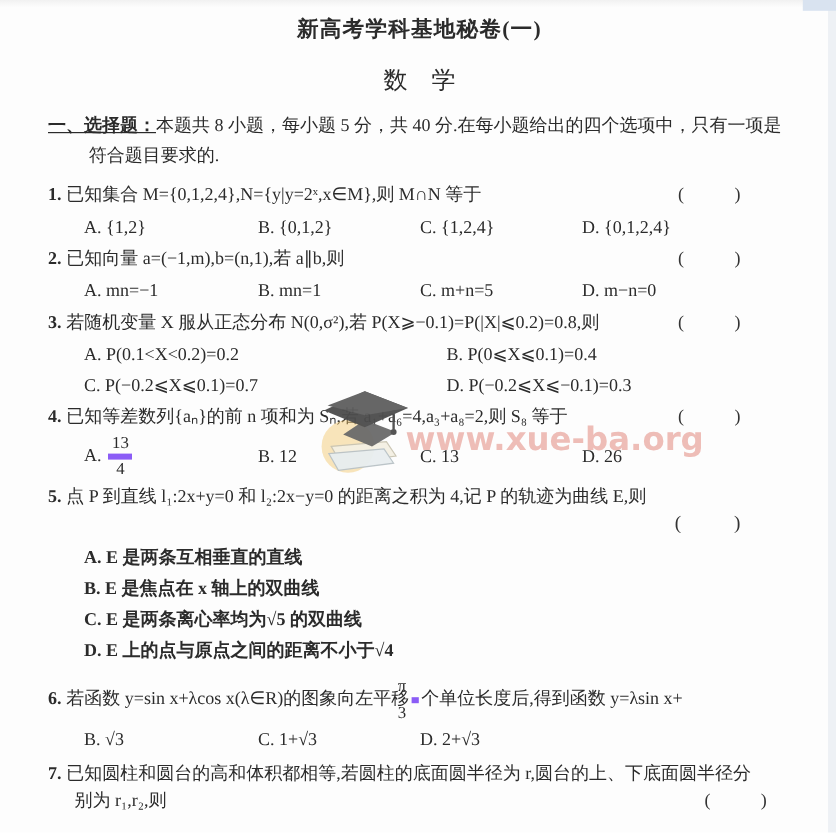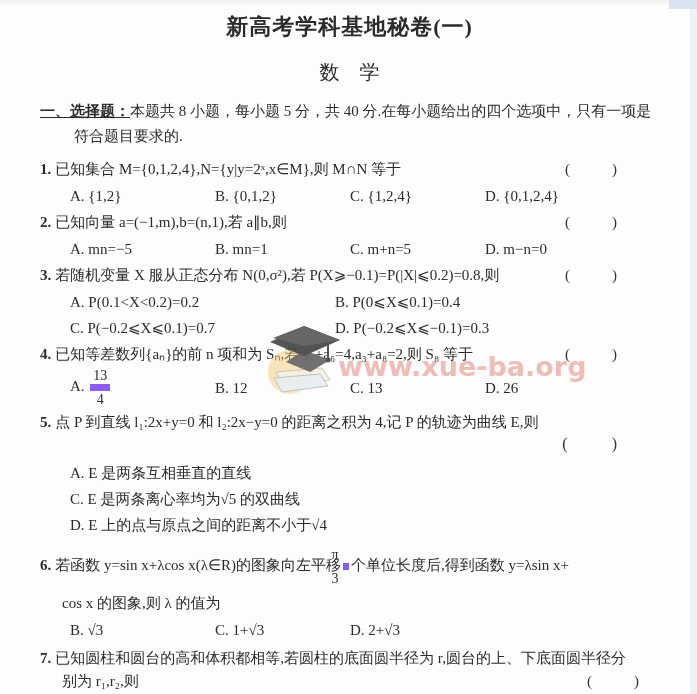--- a/index.html
+++ b/index.html
@@ -10,45 +10,45 @@
     font-family:"Liberation Serif", serif;
     color:#2b2b2b;
     overflow:hidden;
   }
   .top-fade{position:absolute;top:0;left:0;width:100%;height:6px;
     background:linear-gradient(#f1f1f1,#fdfdfd);}
   .edge-strip{position:absolute;top:8px;right:0;width:7px;height:686px;background:#eef1f5;}
   .corner-patch{position:absolute;top:0;right:0;width:28px;height:9px;background:#d9e3f0;}
   .content{position:relative;padding:10px 38px 0 40px;}
 
-  .title{font-size:22px;font-weight:bold;text-align:center;margin:2px 0 17px;letter-spacing:1px;}
+  .title{font-size:18px;font-weight:bold;text-align:center;margin:2px 0 17px;letter-spacing:1px;}
   .subject{font-size:20px;font-weight:normal;text-align:center;margin:0 0 13px;}
 
   .section-head{font-size:15px;line-height:25px;margin:0 0 9px;
     padding-left:34px;text-indent:-34px;}
   .section-head b{font-weight:bold;text-decoration:underline;}
 
   .q{position:relative;margin-bottom:4px;}
   .stem-line{position:relative;font-size:15px;line-height:23px;
     padding-left:22px;text-indent:-22px;padding-right:20px;}
   .qnum{font-weight:bold;margin-right:4px;}
   .bracket{position:absolute;right:38px;top:0;text-indent:0;letter-spacing:4px;color:#333;}
   .bracket-line{position:relative;height:18px;}
   .cont-line{font-size:15px;line-height:23px;padding-left:22px;position:relative;padding-right:20px;}
 
   .opts{display:grid;padding-left:30px;font-size:15px;line-height:22px;margin-top:4px;}
   .opts4{grid-template-columns:145px 135px 135px 1fr;}
-  .opts2{grid-template-columns:265px 1fr;}
+  .opts2{grid-template-columns:265px 1fr;gap:37px;}
   .opts-rows .opt{display:block;line-height:26px;}
   .opt{white-space:nowrap;}
   .opts-frac{align-items:center;min-height:34px;margin-top:2px;}
 
   .frac{display:inline-block;vertical-align:middle;text-align:center;
     font-size:14px;line-height:15px;margin:0 2px;}
-  .frac .num{display:block;border-bottom:7px solid #8b5cf6;padding:0 3px 1px;}
+  .frac .num{display:block;border-bottom:5px solid #8b5cf6;padding:0 3px 1px;}
   .frac .den{display:block;padding-top:1px;}
 
   .watermark{position:absolute;left:264px;top:320px;width:300px;height:80px;
     pointer-events:none;z-index:5;}
   .wm-text{position:absolute;left:74px;top:31px;
     font-family:"DejaVu Sans", sans-serif;font-weight:bold;font-size:27px;
     color:rgba(224,125,113,0.5);letter-spacing:0px;white-space:nowrap;}
   .wm-logo{position:absolute;left:0;top:0;}
 </style>
 </head>
@@ -78,21 +78,21 @@
         <span class="opt">D. {0,1,2,4}</span>
       </div>
     </div>
 
     <div class="q">
       <div class="stem-line">
         <span class="qnum">2.</span><span>已知向量 a=(−1,m),b=(n,1),若 a∥b,则</span>
         <span class="bracket">(　　)</span>
       </div>
       <div class="opts opts4">
-        <span class="opt">A. mn=−5</span>
+        <span class="opt">A. mn=−1</span>
         <span class="opt">B. mn=1</span>
         <span class="opt">C. m+n=5</span>
         <span class="opt">D. m−n=0</span>
       </div>
     </div>
 
     <div class="q">
       <div class="stem-line">
         <span class="qnum">3.</span><span>若随机变量 X 服从正态分布 N(0,σ²),若 P(X⩾−0.1)=P(|X|⩽0.2)=0.8,则</span>
         <span class="bracket">(　　)</span>
@@ -122,32 +122,32 @@
       </div>
     </div>
 
     <div class="q">
       <div class="stem-line">
         <span class="qnum">5.</span><span>点 P 到直线 l₁:2x+y=0 和 l₂:2x−y=0 的距离之积为 4,记 P 的轨迹为曲线 E,则</span>
       </div>
       <div class="bracket-line">
         <span class="bracket">(　　)</span>
       </div>
-      <div class="opts opts-rows" style="margin-top:8px;">
+      <div class="opts opts-rows" style="margin-top:8px;font-weight:bold;">
         <span class="opt">A. E 是两条互相垂直的直线</span>
+        <span class="opt">B. E 是焦点在 x 轴上的双曲线</span>
         <span class="opt">C. E 是两条离心率均为√5 的双曲线</span>
         <span class="opt">D. E 上的点与原点之间的距离不小于√4</span>
       </div>
     </div>
 
     <div class="q" style="margin-top:9px;">
       <div class="stem-line">
         <span class="qnum">6.</span><span>若函数 y=sin x+λcos x(λ∈R)的图象向左平移</span><span class="frac"><span class="num">π</span><span class="den">3</span></span><span>个单位长度后,得到函数 y=λsin x+</span>
       </div>
-      <div class="cont-line" style="margin-top:6px;">cos x 的图象,则 λ 的值为</div>
       <div class="opts opts4">
         <span class="opt">B. √3</span>
         <span class="opt">C. 1+√3</span>
         <span class="opt">D. 2+√3</span>
       </div>
     </div>
 
     <div class="q" style="margin-top:6px;">
       <div class="stem-line">
         <span class="qnum">7.</span><span>已知圆柱和圆台的高和体积都相等,若圆柱的底面圆半径为 r,圆台的上、下底面圆半径分</span>

